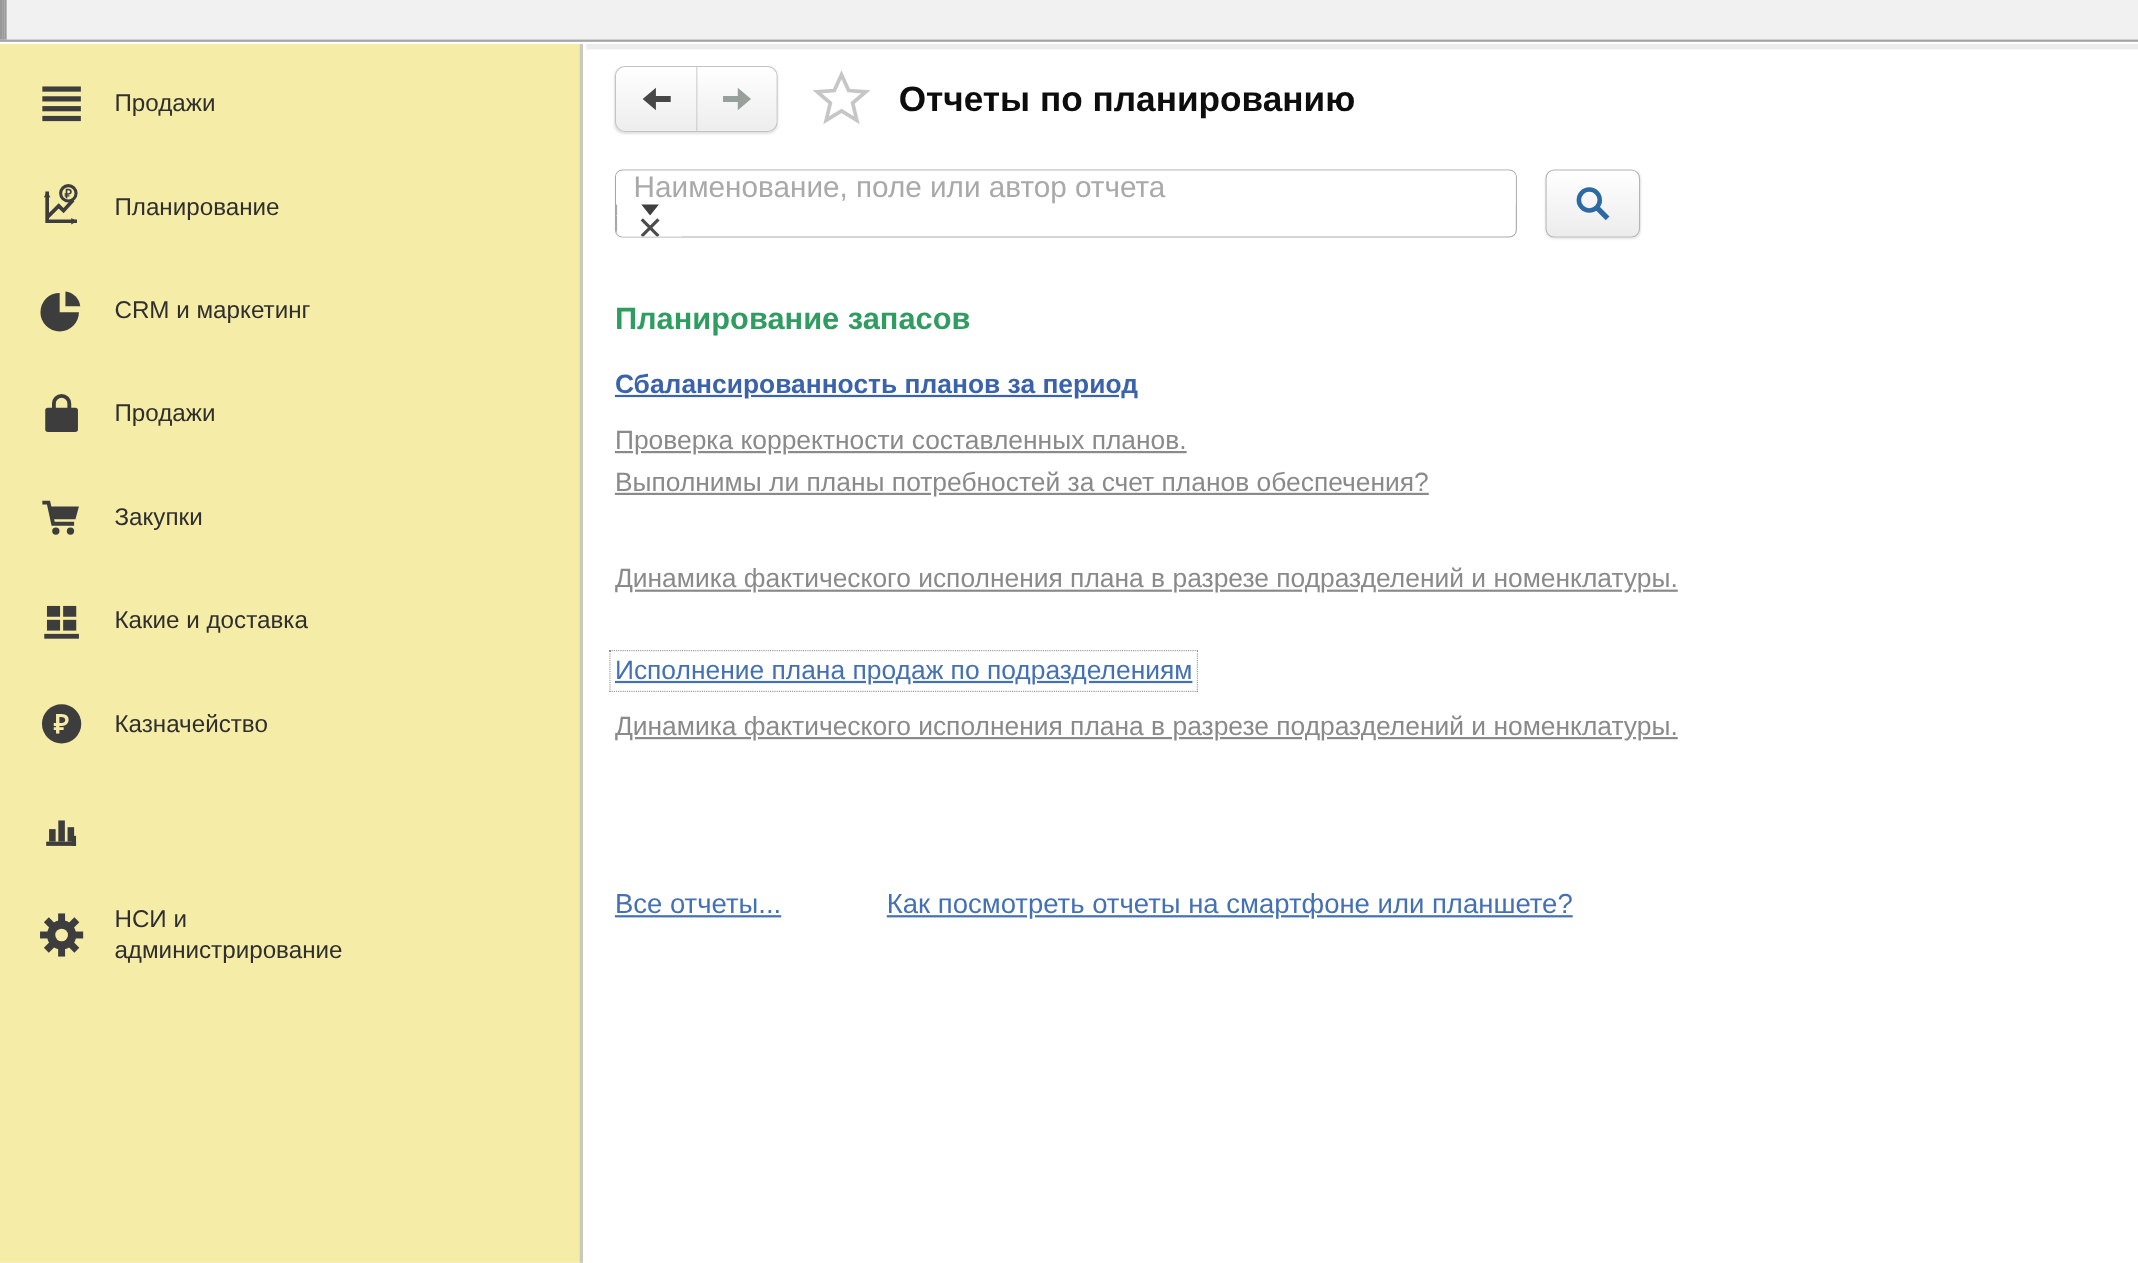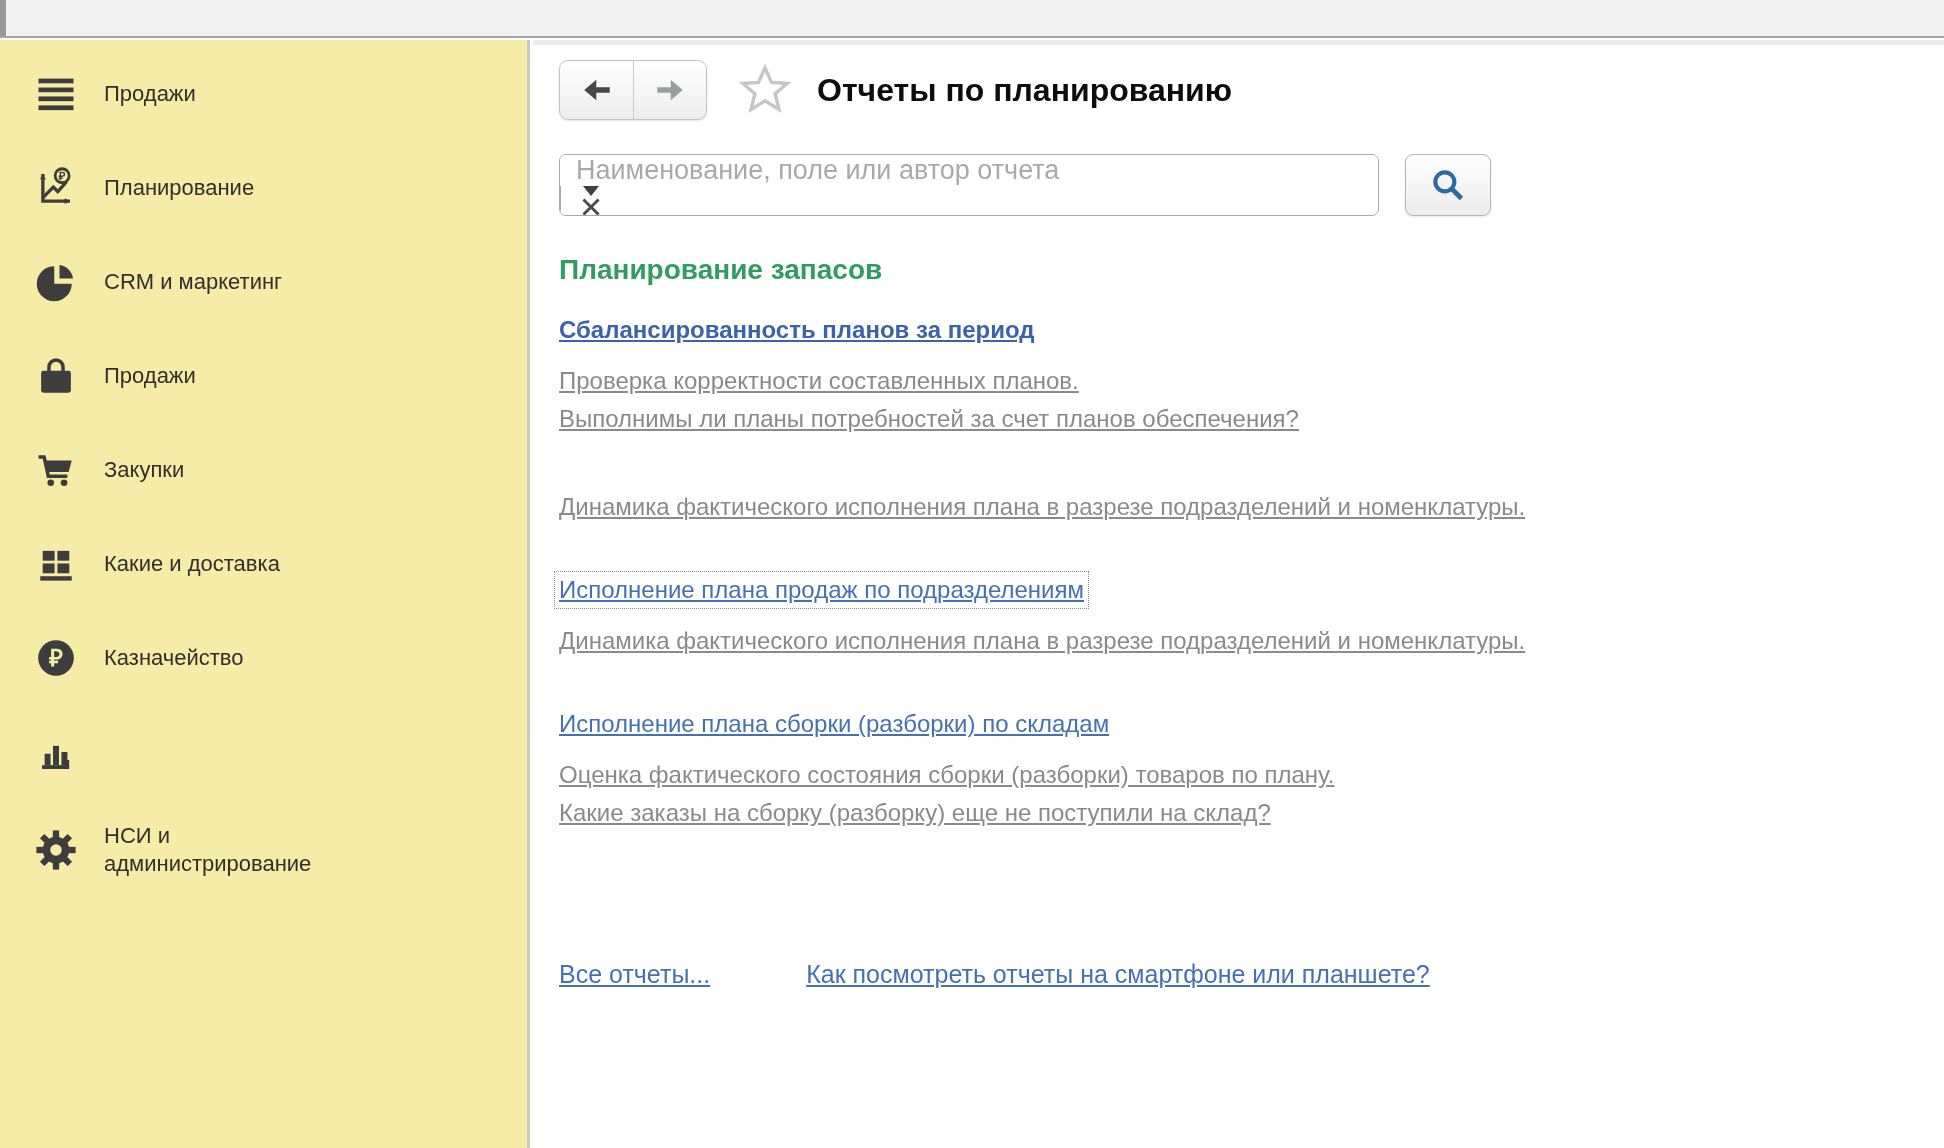--- a/index.html
+++ b/index.html
@@ -52,21 +52,21 @@
   .search-input::placeholder { color:#a9a9a9; }
   .seg { width:60px; display:flex; align-items:center; justify-content:center;
          border-left:1px solid #a9a9a9; background:#fff; cursor:pointer; }
   .caret-down { width:0; height:0; border-left:8px solid transparent;
                 border-right:8px solid transparent; border-top:10px solid #3f3f3f; }
   .search-btn { margin-left:26px; width:86px; height:62px; border:1px solid #b5b5b5;
                 border-radius:8px; background:linear-gradient(#ffffff,#ececec);
                 display:flex; align-items:center; justify-content:center; cursor:pointer;
                 box-shadow:0 1px 2px rgba(0,0,0,0.10); }
 
-  .section-title { margin-top:38px; font-size:28px; color:#2f9c60; }
+  .section-title { margin-top:58px; font-size:28px; color:#2f9c60; }
 
   .report { margin-top:50px; }
   .report:first-of-type { margin-top:30px; }
   .report-link { display:inline-block; font-size:24px; color:#4470b4;
                  text-decoration:underline; cursor:pointer; }
   .report-link[data-variant="bold"] { font-weight:bold; color:#3a63ab; }
   .report-link[data-variant="focused"] { outline:1px dotted #8c8c8c; outline-offset:4px; }
   .report-desc { margin-top:18px; }
   .report-desc-line { font-size:24px; line-height:38px; color:#8a8a8a;text-decoration:underline; }
 
@@ -263,28 +263,20 @@
         <div class="report-desc-line">Динамика фактического исполнения плана в разрезе подразделений и номенклатуры.</div>
         </div>
       </div>
       <div class="report">
         <a class="report-link" data-variant="focused">Исполнение плана продаж по подразделениям</a>
         <div class="report-desc">
 
         <div class="report-desc-line">Динамика фактического исполнения плана в разрезе подразделений и номенклатуры.</div>
         </div>
       </div>
-      <div class="report">
-        <a class="report-link" data-variant="normal">Исполнение плана сборки (разборки) по складам</a>
-        <div class="report-desc">
-
-        <div class="report-desc-line">Оценка фактического состояния сборки (разборки) товаров по плану.</div>
-          <div class="report-desc-line">Какие заказы на сборку (разборку) еще не поступили на склад?</div>
-        </div>
-      </div>
     </div>
 
   <div class="footer-links">
 
   <a class="footer-link">Все отчеты...</a>
       <a class="footer-link">Как посмотреть отчеты на смартфоне или планшете?</a>
     </div>
 </div>
 
 </body></html>

